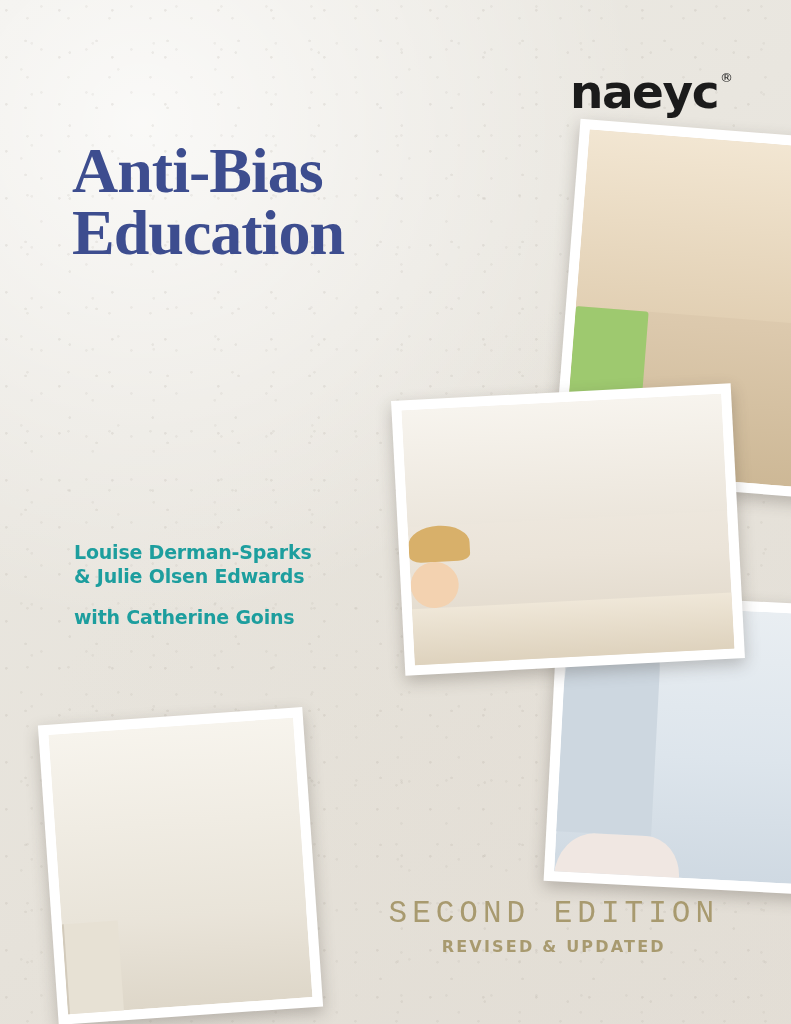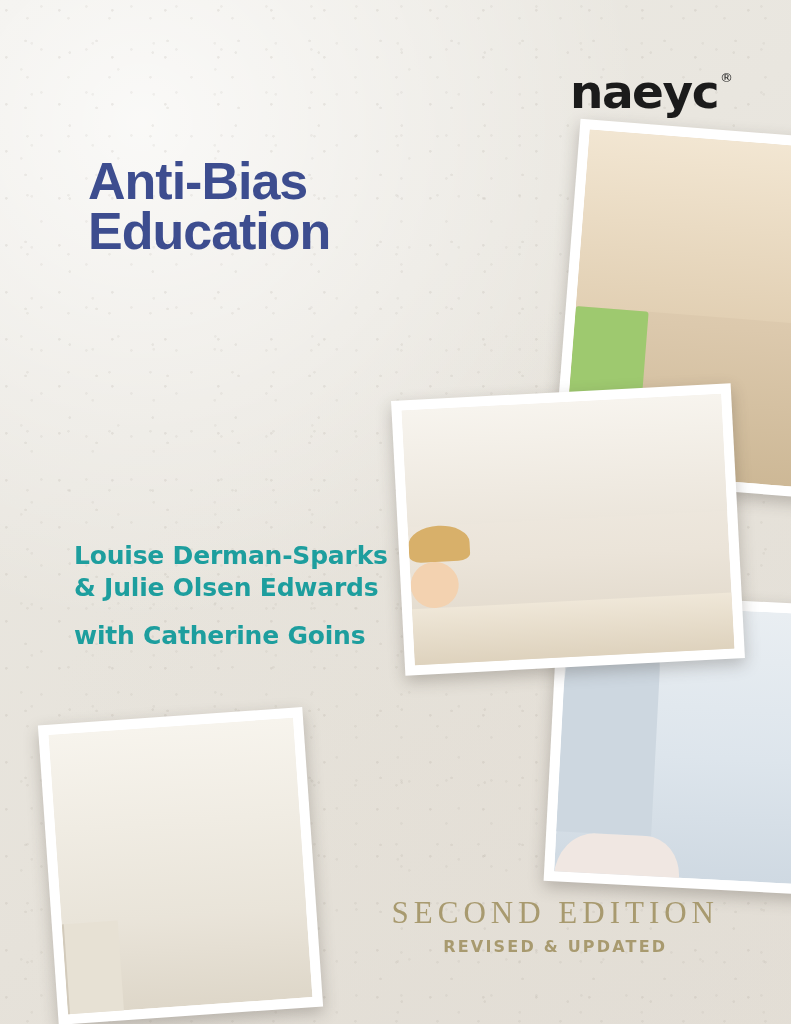--- a/index.html
+++ b/index.html
@@ -65,27 +65,27 @@
 
   
   .title-block {
     position: absolute;
     left: 72px;
     top: 140px;
     width: 480px;
     z-index: 5;
   }
   .title-main {
-    font-family: Liberation Sans, sans-serif;
-    font-weight: 700;
-    font-size: 52px;
+    font-family: Liberation Serif, serif;
+    font-weight: 700;
+    font-size: 64px;
     line-height: 0.97;
     color: #3d4d8f;
     letter-spacing: -1px;
-    margin: 16px;
+    margin: 0;
   }
   .title-sub {
     font-family: "Liberation Serif", serif;
     font-weight: 700;
     font-size: 47px;
     line-height: 1.12;
     color: #5b5ba6;
     margin: 16px 0 0 0;
     letter-spacing: -0.3px;
   }
@@ -94,39 +94,39 @@
   .authors {
     position: absolute;
     left: 74px;
     top: 540px;
     width: 400px;
     z-index: 5;
   }
   .author-line {
     font-family: "DejaVu Sans", sans-serif;
     font-weight: 700;
-    font-size: 25px;
+    font-size: 19px;
     line-height: 1.28;
     color: #1d9e9e;
     letter-spacing: -0.2px;
   }
   .author-line.with {
     margin-top: 16px;
   }
 
   
   .edition {
     position: absolute;
     right: 72px;
     bottom: 68px;
     text-align: center;
     z-index: 6;
   }
   .edition-main {
-    font-family: Liberation Serif, serif;
+    font-family: Liberation Mono, monospace;
     font-size: 31px;
     letter-spacing: 5px;
     color: #a89a6f;
     font-weight: 400;
   }
   .edition-sub {
     font-family: "DejaVu Sans", sans-serif;
     font-size: 16px;
     letter-spacing: 2.2px;
     color: #a89a6f;

